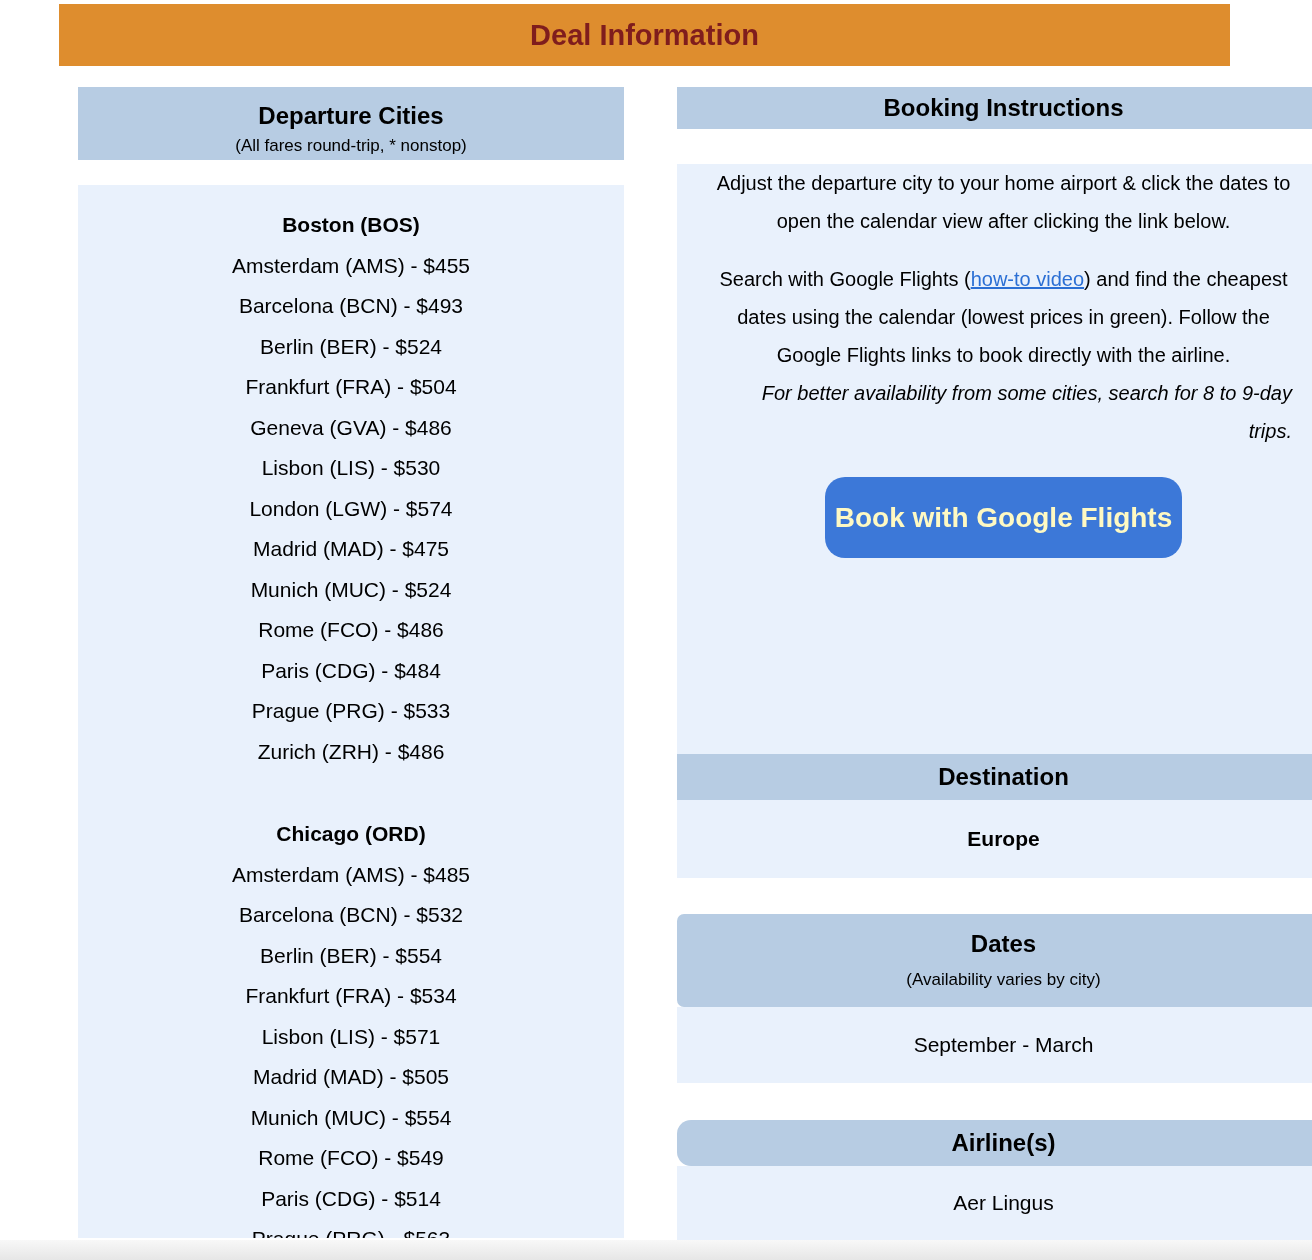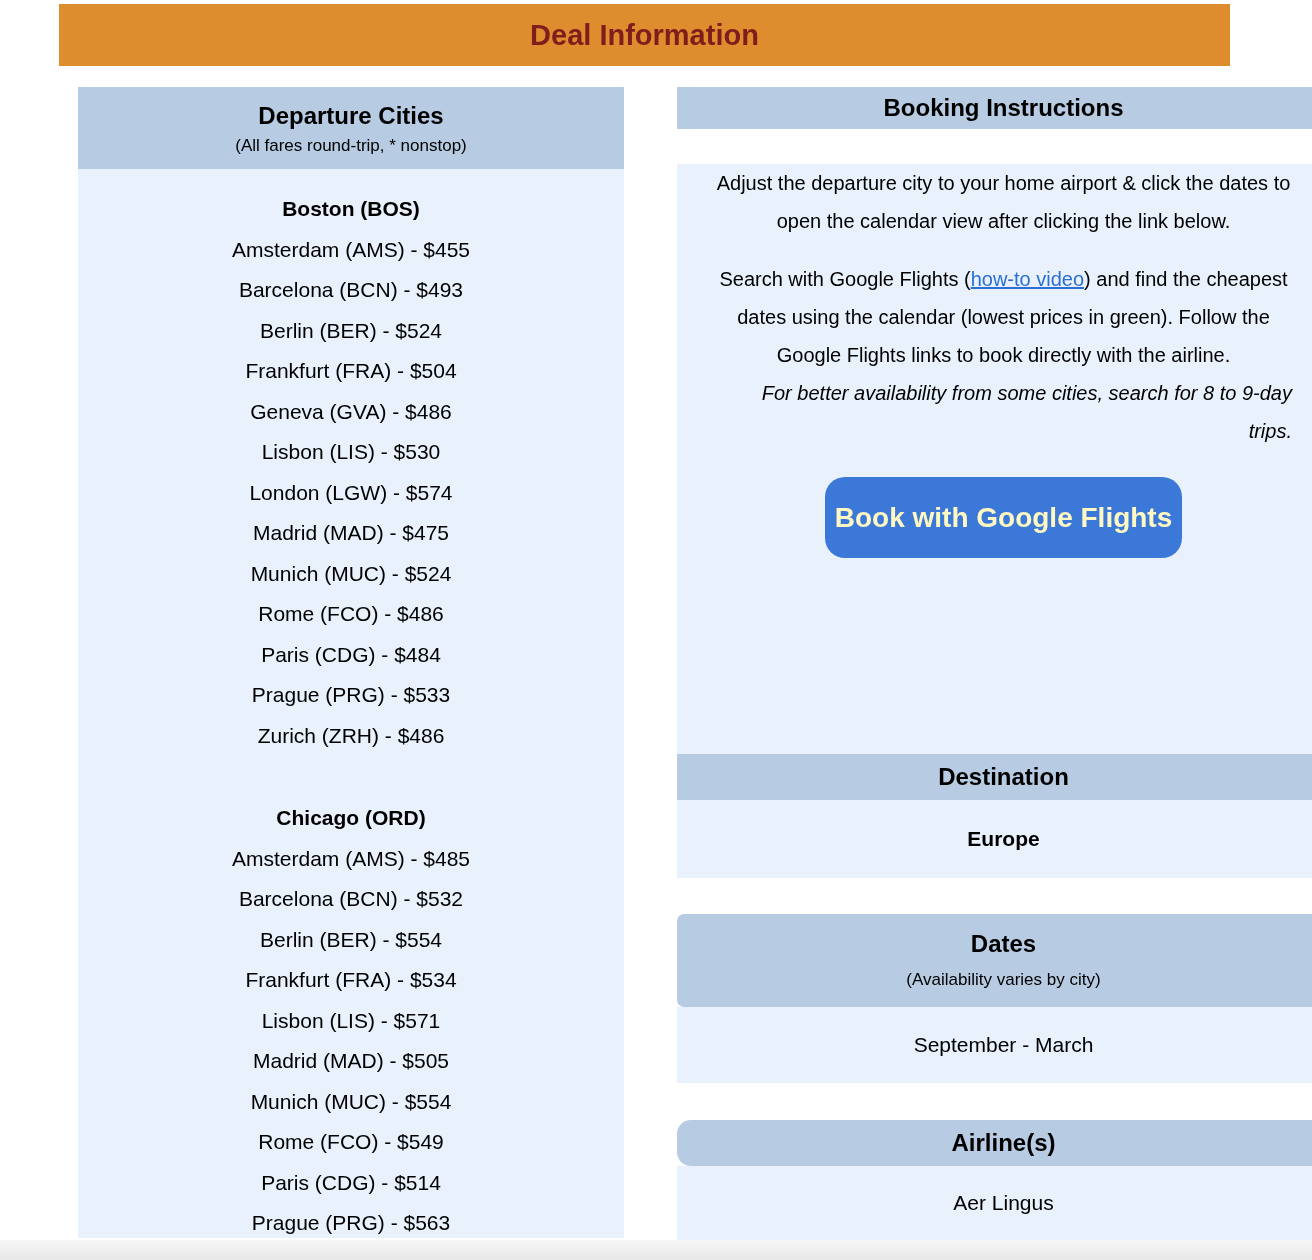--- a/index.html
+++ b/index.html
@@ -16,24 +16,24 @@
     background:#ffffff;color:#000000;
     font-family:"Liberation Sans","DejaVu Sans",sans-serif;
   }
   .banner{
     position:absolute;left:59px;top:4px;width:1171px;height:62px;
     background:var(--accent);color:#7f1d1d;
     font-size:29px;font-weight:bold;text-align:center;line-height:62px;
   }
   
   .left-panel{position:absolute;left:78px;top:87px;width:546px;height:1151px;overflow:hidden;}
-  .lp-header{background:var(--hdr);text-align:center;padding:13px 0 9px;}
+  .lp-header{background:var(--hdr);text-align:center;padding:13px 0 0;}
   .lp-title{font-size:24px;font-weight:bold;line-height:32px;}
   .lp-sub{font-size:17px;line-height:28px;}
-  .lp-body{background:var(--bodyblue);height:1069px;text-align:center;overflow:hidden;}
+  .lp-body{background:var(--bodyblue);height:1069px;text-align:center;overflow:hidden;margin-top:25px;}
   .group-title{font-size:21px;font-weight:bold;line-height:40.5px;padding-top:20px;}
   .group-title.later{padding-top:42px;}
   .fare{font-size:21px;line-height:40.5px;}
   
   .rsec{position:absolute;left:677px;width:653px;}
   .sec-header{background:var(--hdr);font-size:24px;font-weight:bold;text-align:center;}
   .sec-body{background:var(--bodyblue);}
   .booking{top:87px;height:657px;}
   .booking .sec-header{height:42px;line-height:42px;}
   .booking .sec-body{height:615px;text-align:center;font-size:20px;}

